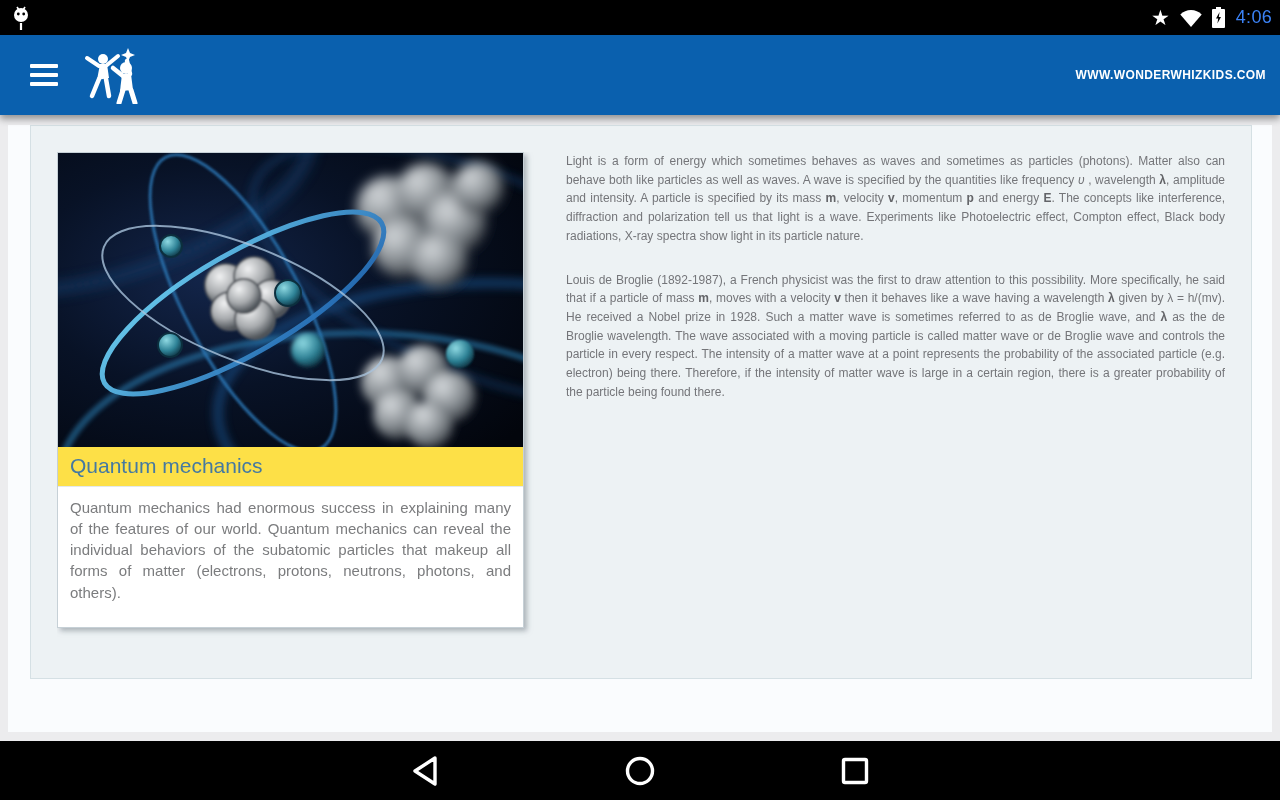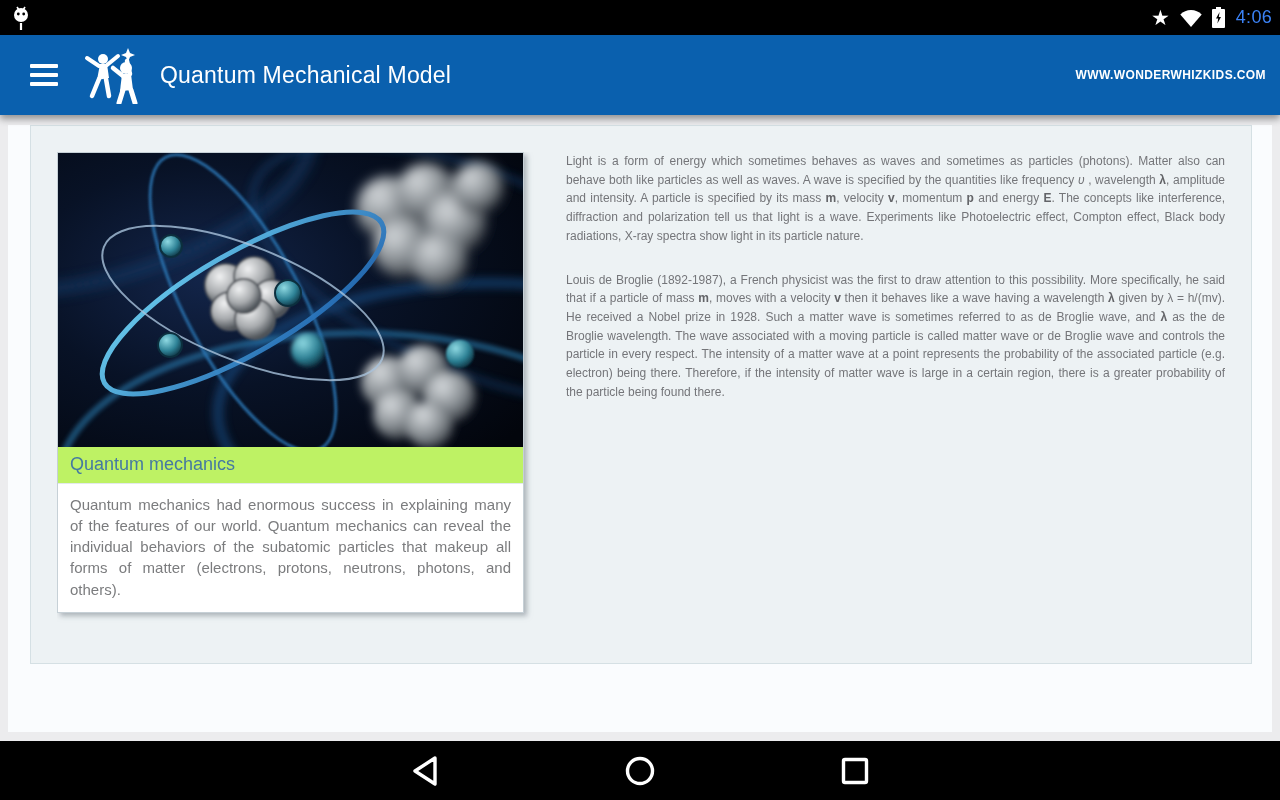--- a/index.html
+++ b/index.html
@@ -30,24 +30,24 @@
   
   .content { flex:1 1 auto; background:#ececee; overflow:hidden; position:relative; }
   .page { background:#fafcfe; margin:8px 8px 11px 8px; height:calc(100% - 19px); }
   .card { margin:10px 20px 0 22px; background:#edf2f4; border:1px solid #d5e0e4;
           padding:26px 26px 28px 26px; }
 
   .article { overflow:hidden; }
   .figurebox { float:left; width:467px; background:#fff; border:1px solid #c6d0d6;
                box-shadow:3px 3px 5px rgba(120,130,138,.55); margin:0 42px 22px 0; }
   .figurebox svg.atom { display:block; width:465px; height:294px; }
-  .fig-caption { background:#bef264; color:#4579a1; font-size:18px;
+  .fig-caption { background:#fde047; color:#4579a1; font-size:21px;
                  padding:7px 12px 8px 12px; border-bottom:1px solid #e3e9ec; }
   .fig-desc { color:#7b7c7e; font-size:15px; line-height:1.41; text-align:justify;
-              padding:10px 12px 12px 12px; }
+              padding:10px 12px 24px 12px; }
 
   .article h2 { color:#3a6a9c; font-size:18px; font-weight:700; margin:0 0 17px 0; }
   .article p { color:#747579; font-size:12px; line-height:1.56; text-align:justify; }
   .article p + p { margin-top:25px;margin-left:36px; }
   .article p b { color:#636468; }
 
   
   .nav-bar { height:59px; background:#000; display:flex; align-items:center;
              justify-content:center; gap:181px; flex:0 0 auto; }
   .nav-btn { width:34px; height:34px; display:flex; align-items:center;
@@ -100,21 +100,20 @@
       <path d="M17 33 L10 50" stroke="#fff" stroke-width="4.5" stroke-linecap="round"></path>
       <path d="M24 33 L27 50" stroke="#fff" stroke-width="4.5" stroke-linecap="round"></path>
 
       <circle cx="44" cy="22" r="6" fill="#fff"></circle>
       <path d="M40 28 L49 28 L51 44 L38 45 Z" fill="#fff"></path>
       <path d="M41 30 L31 22" stroke="#fff" stroke-width="4.5" stroke-linecap="round"></path>
       <path d="M48 28 L45 15" stroke="#fff" stroke-width="4.5" stroke-linecap="round"></path>
       <path d="M41 44 L37 57" stroke="#fff" stroke-width="5" stroke-linecap="round"></path>
       <path d="M49 44 L53 57" stroke="#fff" stroke-width="5" stroke-linecap="round"></path>
     </svg>
-    <div class="app-title">Quantum Mechanical Model</div>
     <div class="app-site">WWW.WONDERWHIZKIDS.COM</div>
   </div>
 
   <div class="content">
     <div class="page">
       <div class="card">
         <div class="article">
 
           <figure class="figurebox">
             <svg class="atom" viewBox="0 0 465 294" preserveAspectRatio="none">

